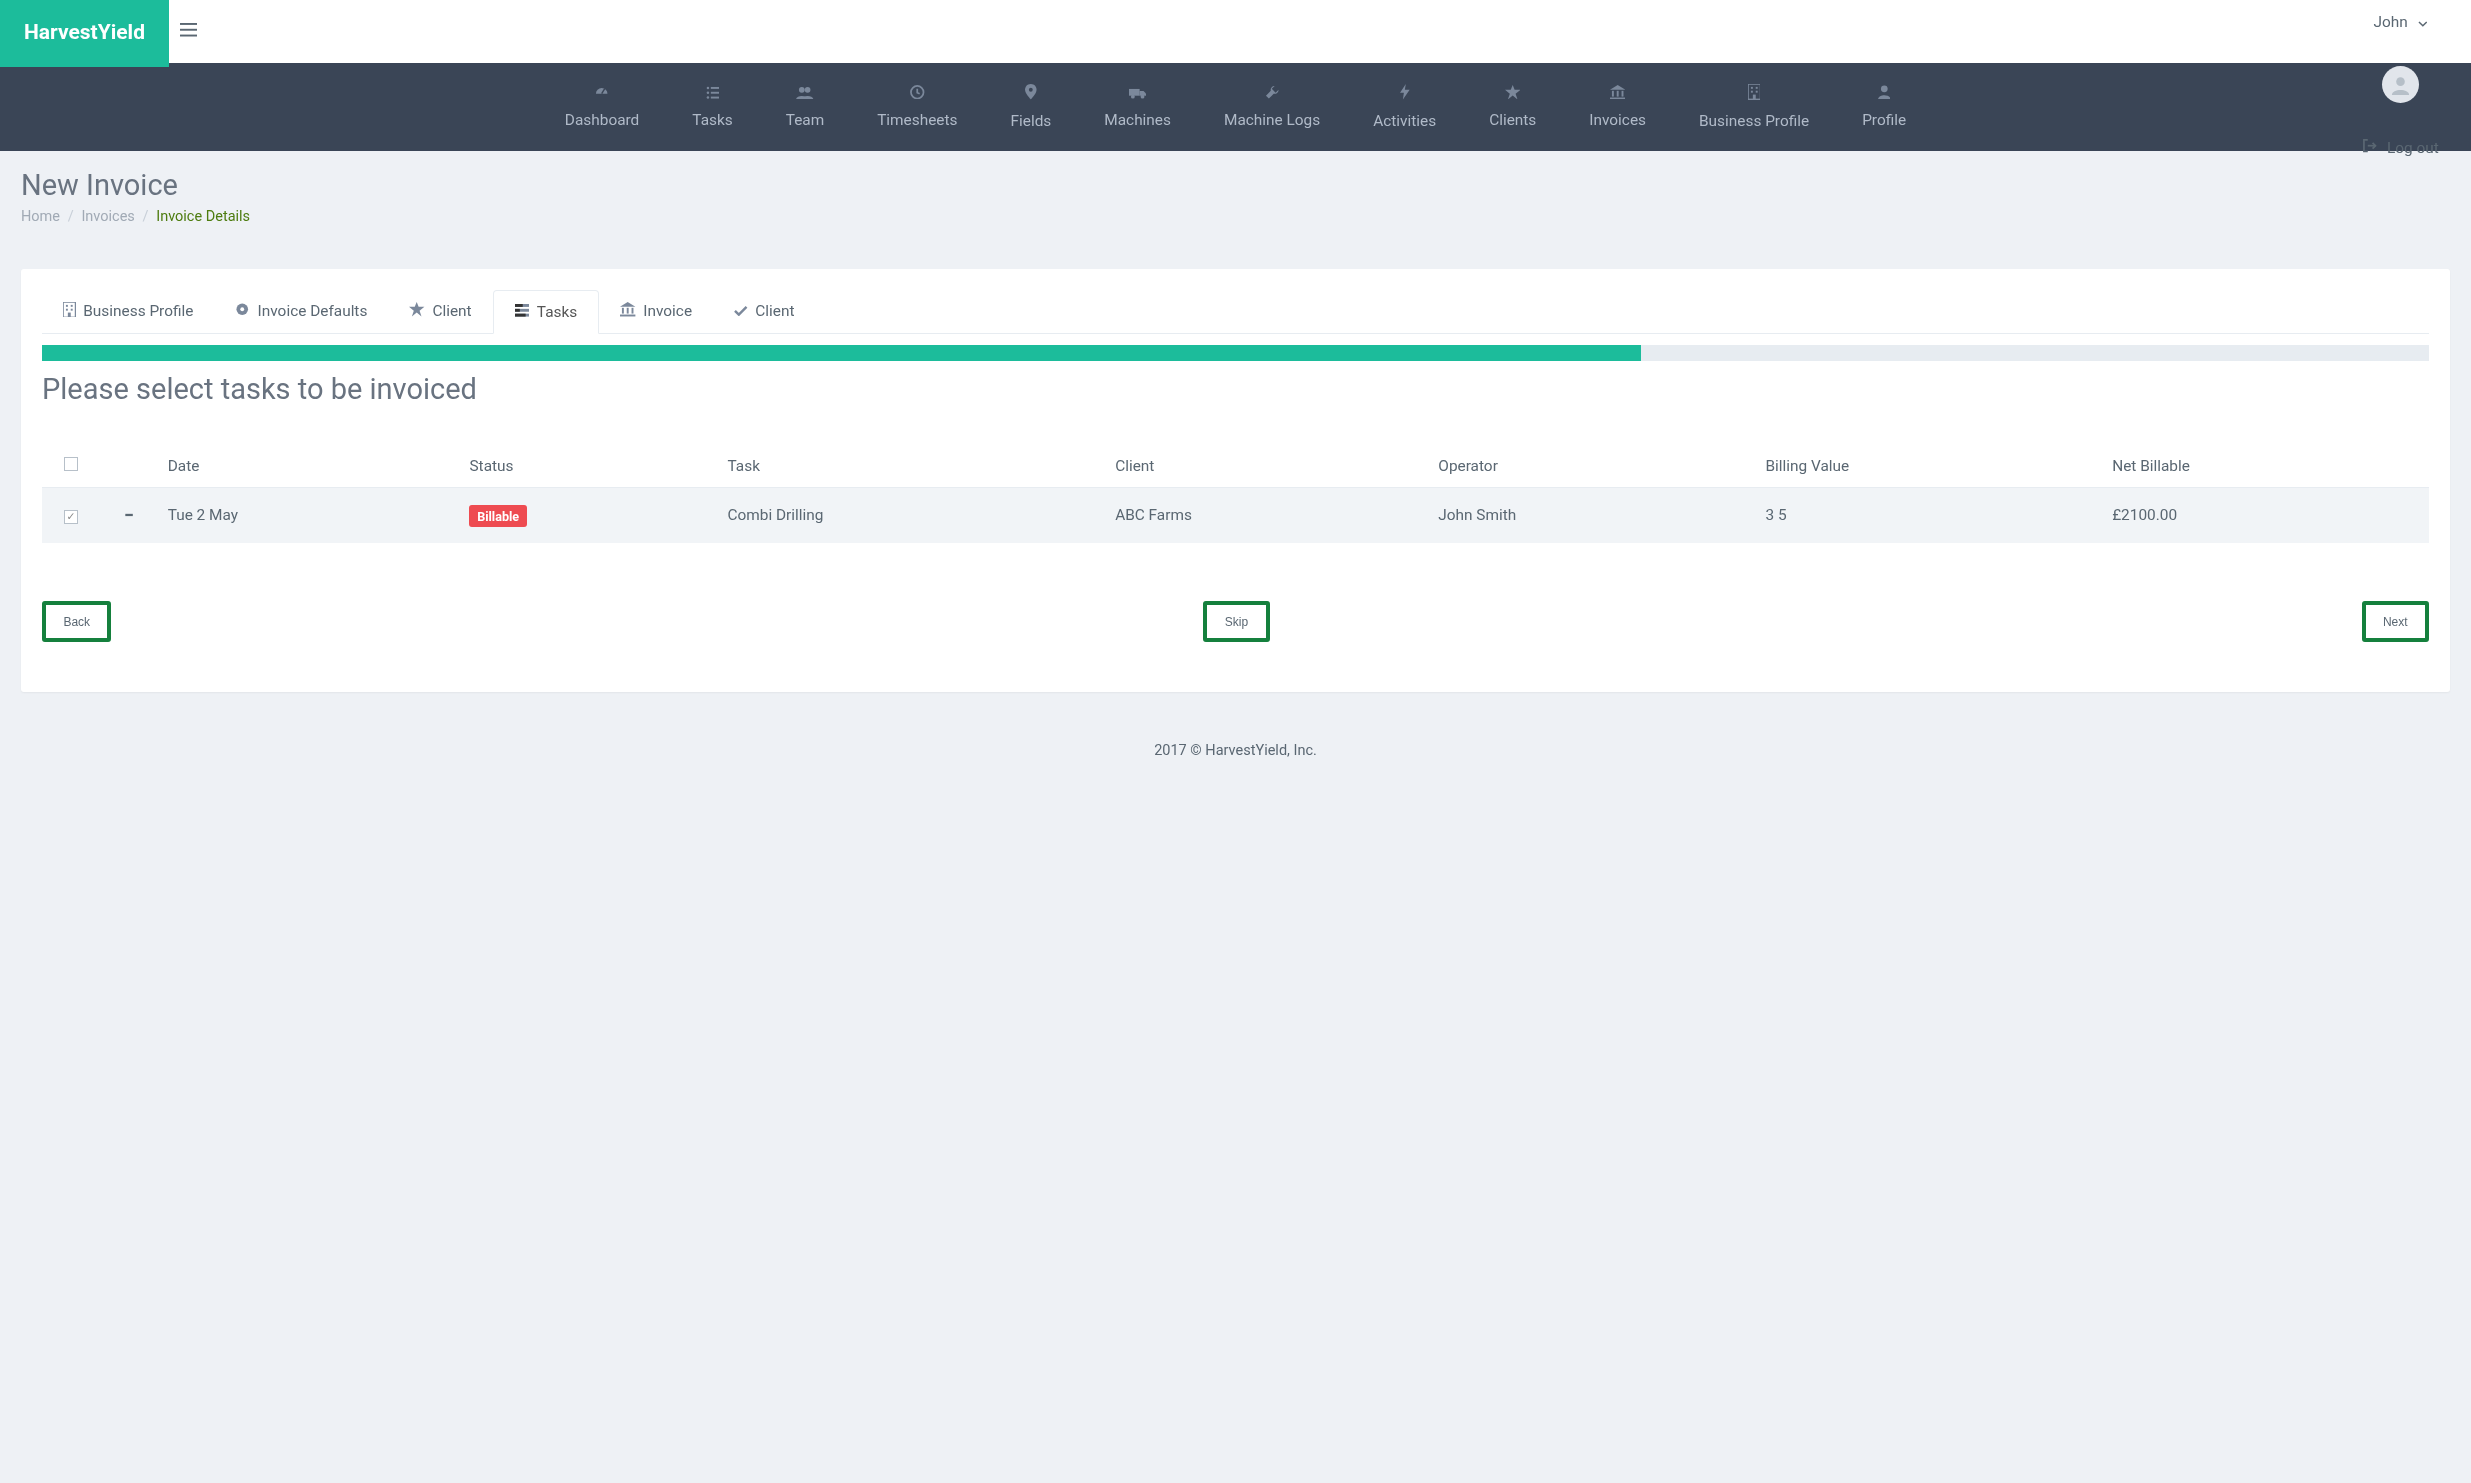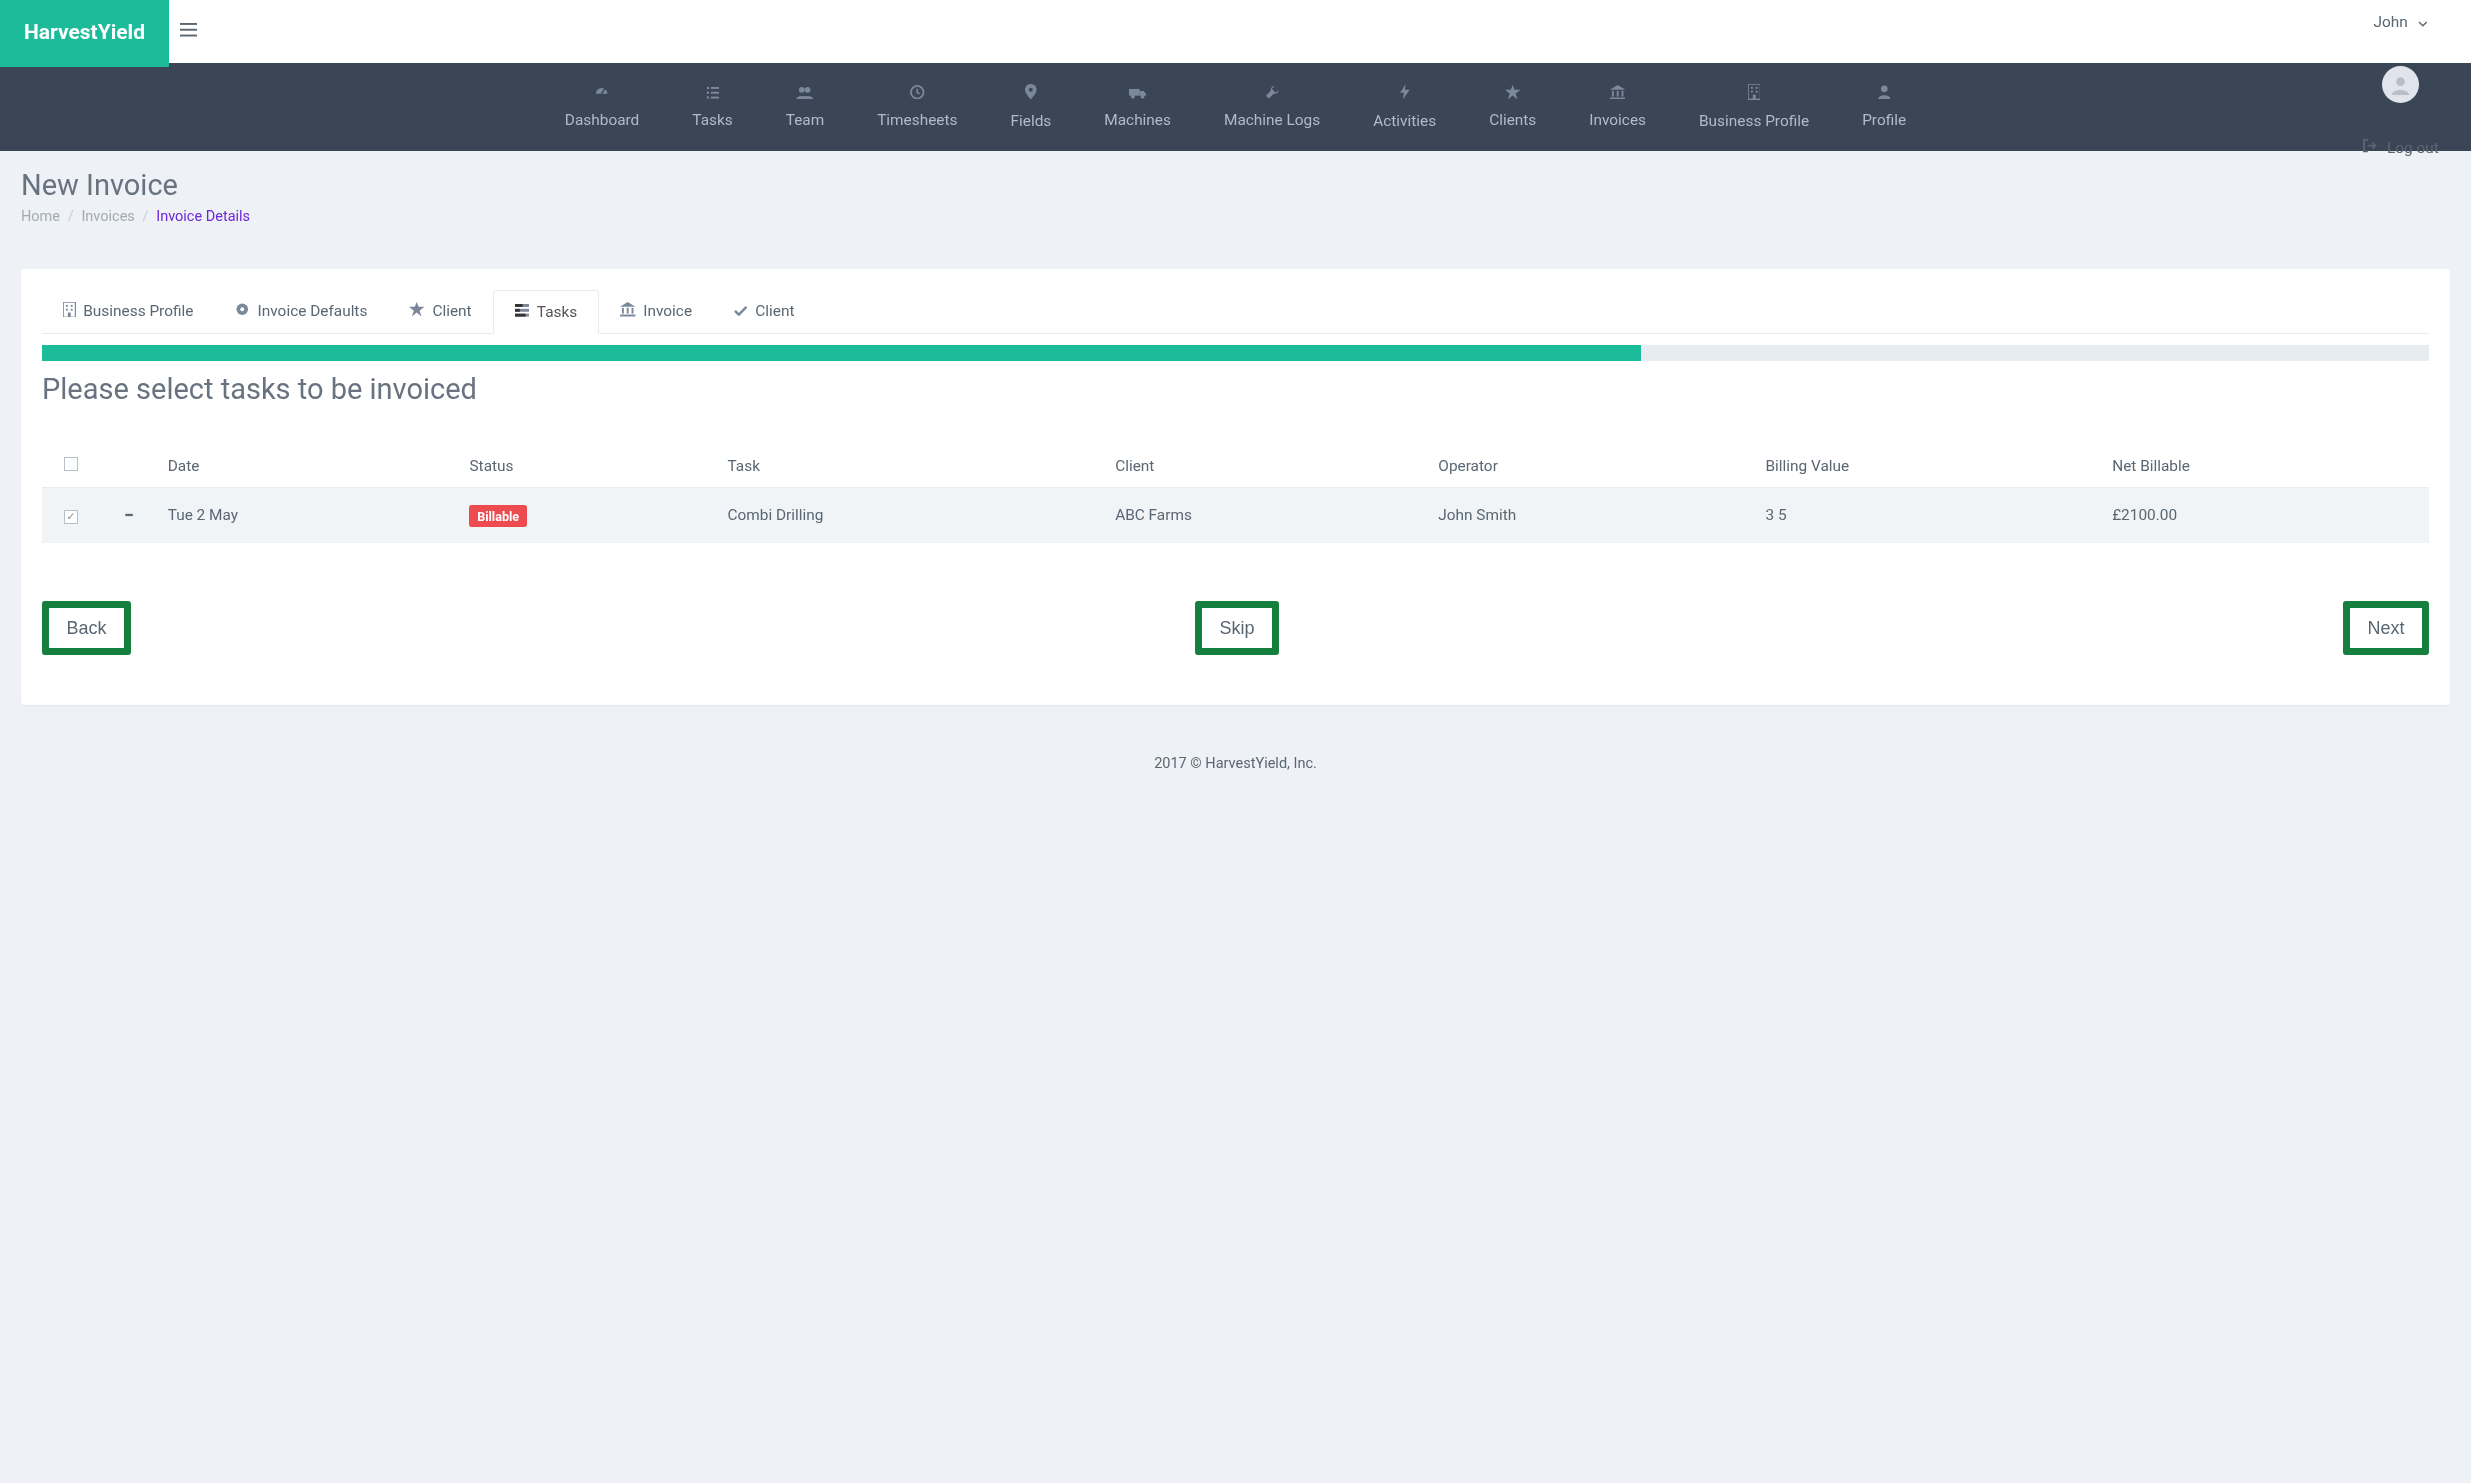--- a/index.html
+++ b/index.html
@@ -179,23 +179,23 @@
   
   .card-footer {
     display: flex;
     justify-content: space-between;
     align-items: center;
     margin-top: 58px;
     margin-bottom: 29px;
   }
   .btn {
     background: #fff;
-    border: 7px solid #15803d;
+    border: 4px solid #15803d;
     padding: 9.7px 17.4px;
-    font-size: 18px;
+    font-size: 12px;
     color: #5a6772;
     border-radius: 2.9px;
     cursor: pointer;
   }
 
   .footer {
     text-align: center;
     padding: 29px;
     color: #5a6772;
     font-size: 14.5px;
@@ -358,21 +358,21 @@
       <span class="icon"><svg width="12.6" height="14.5" viewBox="0 0 13 15">
           <circle cx="6.5" cy="4" r="3.5" fill="#7b889b"></circle>
           <path d="M0 15 C0 9 13 9 13 15 Z" fill="#7b889b"></path>
         </svg></span>
       <span>Profile</span>
     </div>
   </div>
 
 <div class="page-header">
   <div class="page-title">New Invoice</div>
-  <div class="breadcrumb" id="breadcrumb"><a style="color:#a1aab5;text-decoration:none;cursor:pointer">Home</a><span>/</span><a style="color:#a1aab5;text-decoration:none;cursor:pointer">Invoices</a><span>/</span><a style="color:#6d28d9;text-decoration:none;cursor:pointer">Invoice Details</a></div>
+  <div class="breadcrumb" id="breadcrumb"><a style="color:#a1aab5;text-decoration:none;cursor:pointer">Home</a><span>/</span><a style="color:#a1aab5;text-decoration:none;cursor:pointer">Invoices</a><span>/</span><a style="color:#4d7c0f;text-decoration:none;cursor:pointer">Invoice Details</a></div>
 </div>
 
 <div class="card">
   <div class="wizard-tabs" id="wizard-tabs">
       <div class="wizard-tab">
         <span><svg width="12.6" height="15.4" viewBox="0 0 13 16">
             <rect x="0" y="0" width="13" height="16" fill="none" stroke="#7b889b" stroke-width="1.6"></rect>
             <rect x="3" y="3" width="2" height="2" fill="#7b889b"></rect>
             <rect x="8" y="3" width="2" height="2" fill="#7b889b"></rect>
             <rect x="3" y="7" width="2" height="2" fill="#7b889b"></rect>

